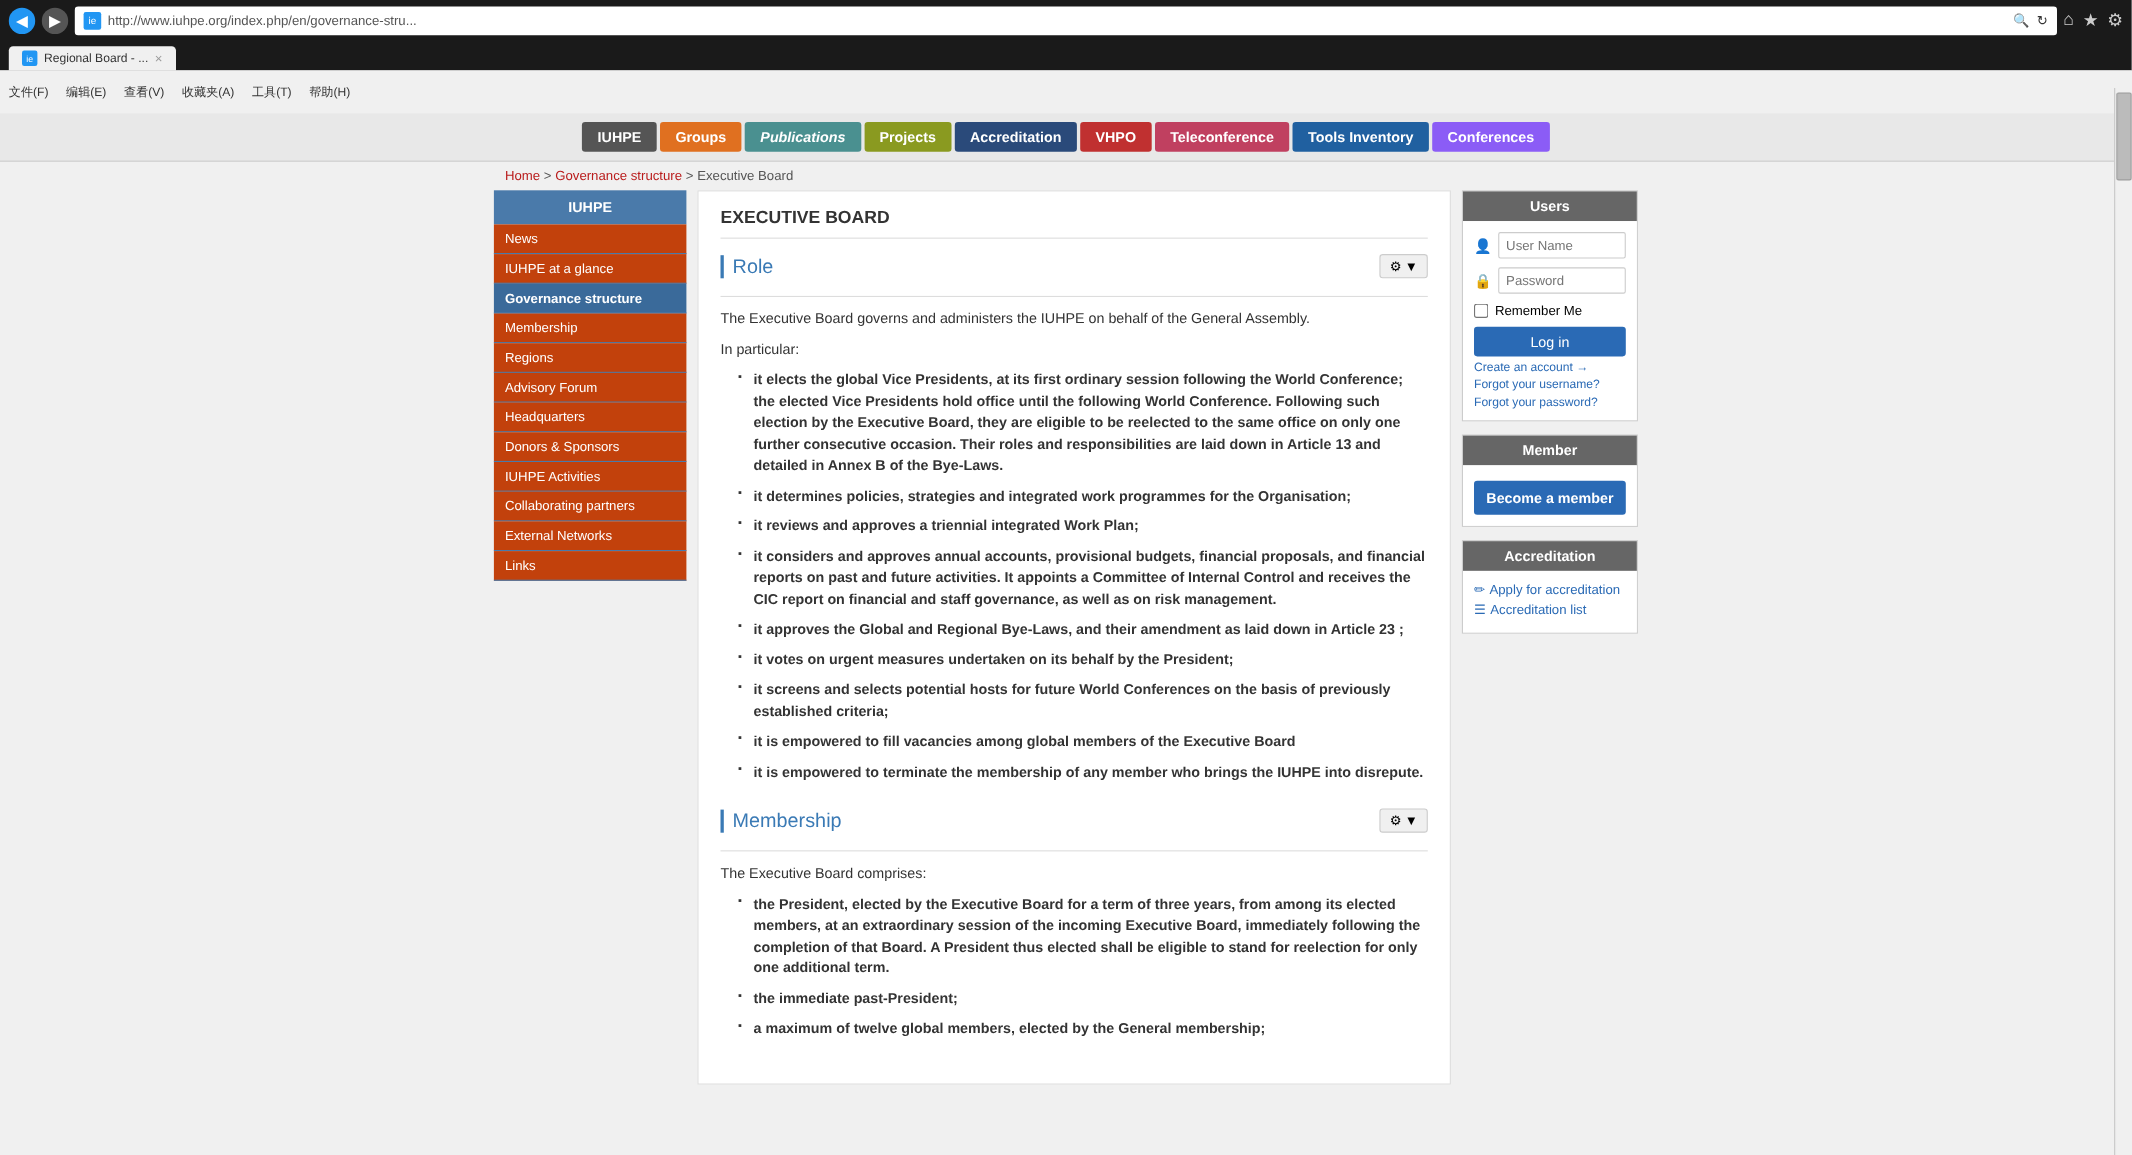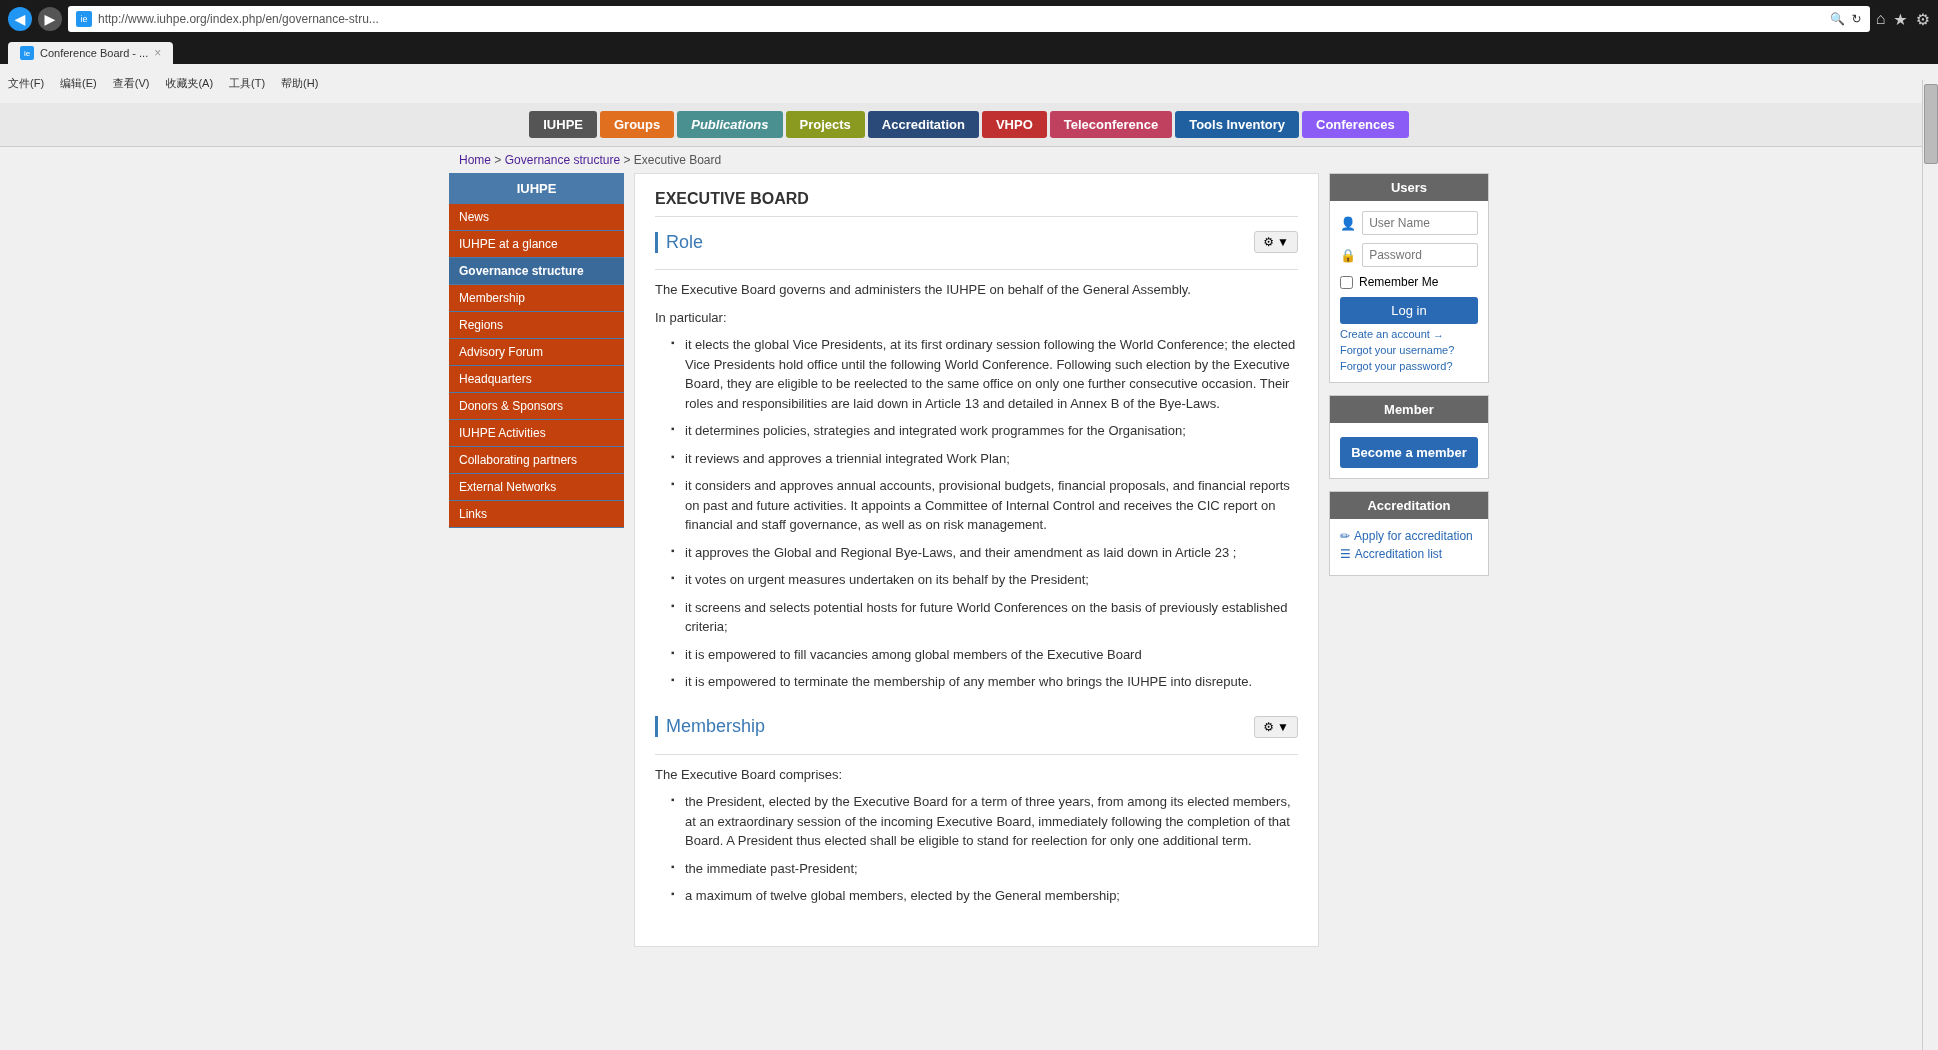--- a/index.html
+++ b/index.html
@@ -72,21 +72,21 @@
     .nav-item.red { background: #c03030; }
     .nav-item.pink { background: #c04060; }
     .nav-item.blue { background: #2060a0; }
     .nav-item.gold { background: #8b5cf6; }
 
     
     .breadcrumb {
       padding: 6px 20px; font-size: 12px; color: #555;
       max-width: 1060px; margin: 0 auto;
     }
-    .breadcrumb a { color: #4c1d95; text-decoration:none; }
+    .breadcrumb a { color: #b91c1c; text-decoration:none; }
 
     
     .main-layout {
       display:flex; gap:0; max-width:1060px; margin: 0 auto; padding: 0 10px;
     }
 
     
     .sidebar {
       width: 175px; flex-shrink:0;
     }
@@ -119,21 +119,21 @@
     .section-title {
       font-size: 18px; color: #3a7ab5; font-weight: normal;
       border-left: 3px solid #3a7ab5; padding-left: 8px;
     }
     .gear-btn {
       background: #f0f0f0; border: 1px solid #ccc; padding: 3px 8px; cursor:pointer;
       font-size: 12px; border-radius: 3px; display:flex; align-items:center; gap:3px;
     }
 
     .content-text { font-size: 13px; color: #333; line-height: 1.5; margin-bottom: 8px; }
-    .bullet-list { list-style:none; padding-left: 20px; }
+    .bullet-list { list-style:none; padding-left: 20px; font-weight: bold; }
     .bullet-list li { margin-bottom: 8px; font-size: 13px; color: #333; line-height: 1.5; padding-left: 10px; position:relative; }
     .bullet-list li::before { content: "▪"; position:absolute; left:-4px; font-size:10px; }
 
     
     .right-sidebar {
       width: 160px; flex-shrink:0;
     }
     .widget {
       margin-bottom: 12px; border: 1px solid #ccc;
     }
@@ -186,21 +186,21 @@
     </div>
     <div class="browser-icons">
       <span class="browser-icon">⌂</span>
       <span class="browser-icon">★</span>
       <span class="browser-icon">⚙</span>
     </div>
   </div>
   <div class="browser-tabs">
     <div class="tab active">
       <div class="tab-favicon">ie</div>
-      <span>Conference Board - ...</span>
+      <span>Regional Board - ...</span>
       <span class="close">×</span>
     </div>
   </div>
 </div>
 
 <div class="menu-bar">
   <span>文件(F)</span>
   <span>编辑(E)</span>
   <span>查看(V)</span>
   <span>收藏夹(A)</span>

